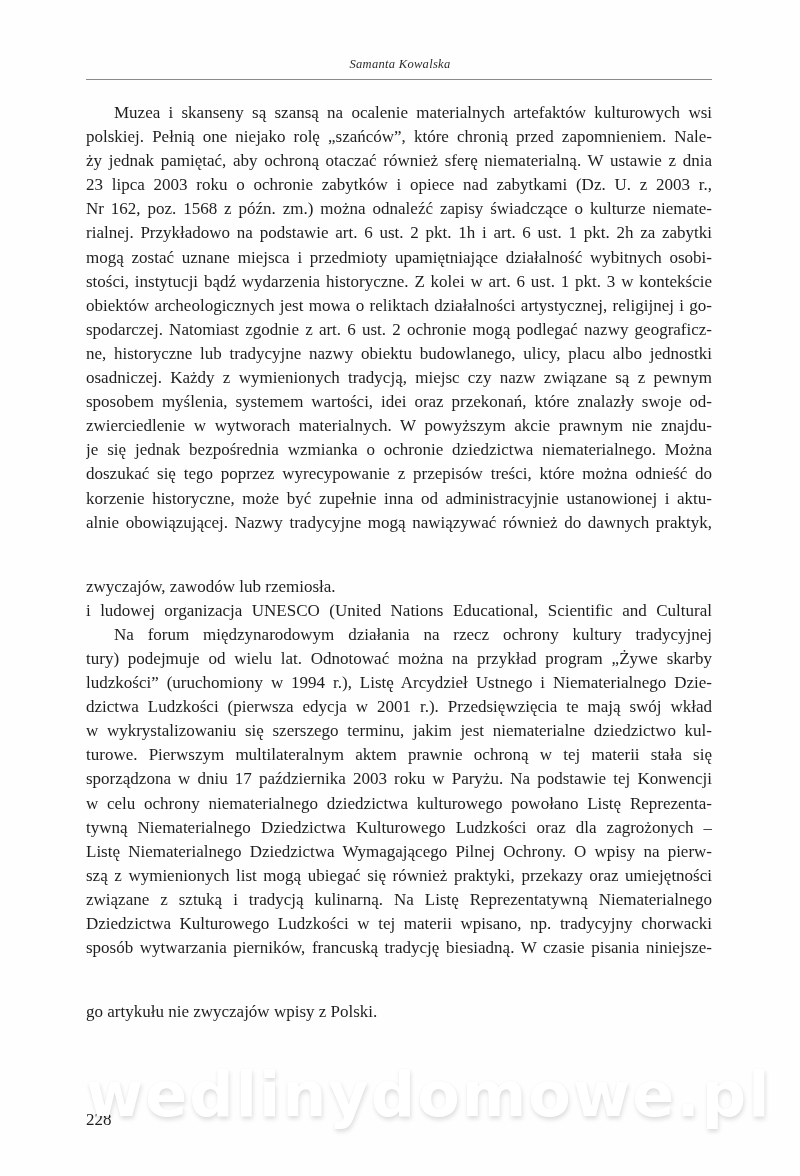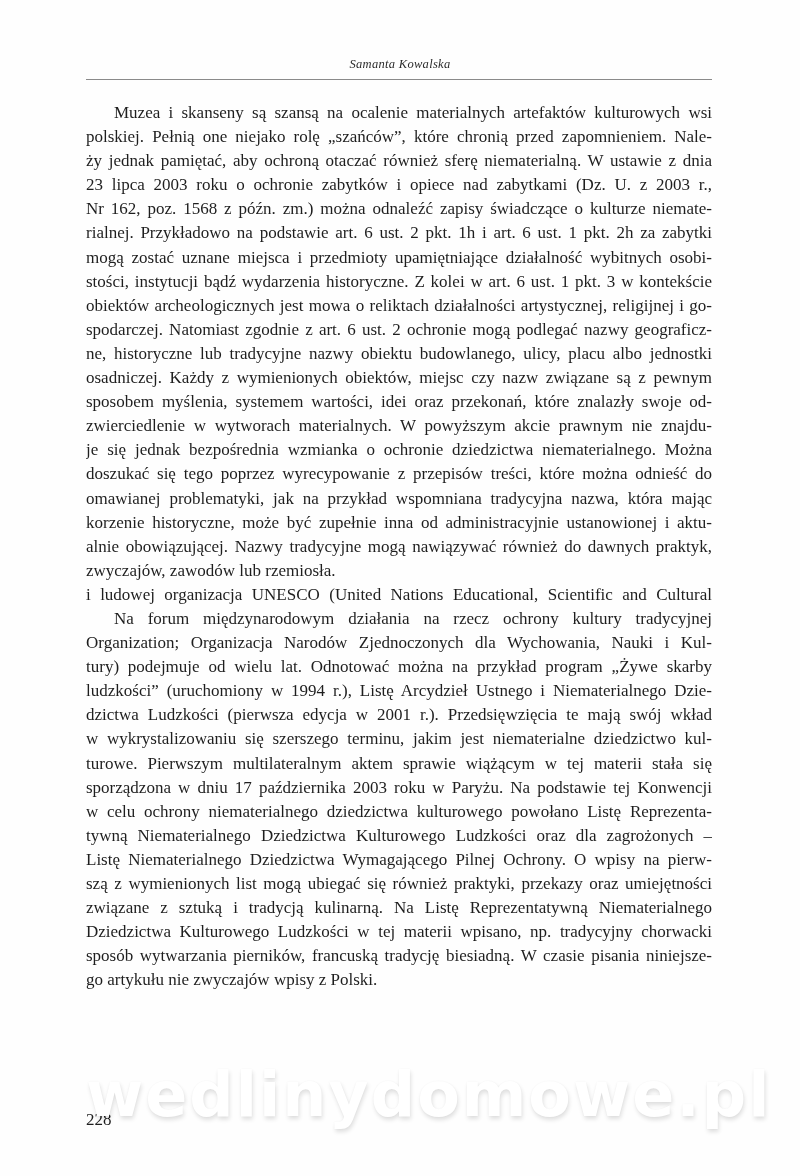--- a/index.html
+++ b/index.html
@@ -41,21 +41,21 @@
       display: block;
       height: 24.1px;
       line-height: 24.1px;
       font-size: 17px;
       white-space: nowrap;
       text-align: justify;
       text-align-last: justify;
       overflow: hidden;
     }
     .line.indent { padding-left: 28px; }
-    .line.last { text-align-last: left; }
+    .line.last { text-align-last: left; margin-top: 40px; }
     .page-number {
       position: absolute;
       top: 1110px;
       left: 86px;
       font-size: 17px;
       color: #1e1e1e;
     }
     .watermark {
       position: absolute;
       top: 1058px;
@@ -83,39 +83,37 @@
         <span class="line">polskiej. Pełnią one niejako rolę „szańców”, które chronią przed zapomnieniem. Nale-</span>
         <span class="line">ży jednak pamiętać, aby ochroną otaczać również sferę niematerialną. W ustawie z dnia</span>
         <span class="line">23 lipca 2003 roku o ochronie zabytków i opiece nad zabytkami (Dz. U. z 2003 r.,</span>
         <span class="line">Nr 162, poz. 1568 z późn. zm.) można odnaleźć zapisy świadczące o kulturze niemate-</span>
         <span class="line">rialnej. Przykładowo na podstawie art. 6 ust. 2 pkt. 1h i art. 6 ust. 1 pkt. 2h za zabytki</span>
         <span class="line">mogą zostać uznane miejsca i przedmioty upamiętniające działalność wybitnych osobi-</span>
         <span class="line">stości, instytucji bądź wydarzenia historyczne. Z kolei w art. 6 ust. 1 pkt. 3 w kontekście</span>
         <span class="line">obiektów archeologicznych jest mowa o reliktach działalności artystycznej, religijnej i go-</span>
         <span class="line">spodarczej. Natomiast zgodnie z art. 6 ust. 2 ochronie mogą podlegać nazwy geograficz-</span>
         <span class="line">ne, historyczne lub tradycyjne nazwy obiektu budowlanego, ulicy, placu albo jednostki</span>
-        <span class="line">osadniczej. Każdy z wymienionych obiektów, miejsc czy nazw związane są z pewnym</span>
+        <span class="line">osadniczej. Każdy z wymienionych tradycją, miejsc czy nazw związane są z pewnym</span>
         <span class="line">sposobem myślenia, systemem wartości, idei oraz przekonań, które znalazły swoje od-</span>
         <span class="line">zwierciedlenie w wytworach materialnych. W powyższym akcie prawnym nie znajdu-</span>
         <span class="line">je się jednak bezpośrednia wzmianka o ochronie dziedzictwa niematerialnego. Można</span>
         <span class="line">doszukać się tego poprzez wyrecypowanie z przepisów treści, które można odnieść do</span>
-        <span class="line">omawianej problematyki, jak na przykład wspomniana tradycyjna nazwa, która mając</span>
         <span class="line">korzenie historyczne, może być zupełnie inna od administracyjnie ustanowionej i aktu-</span>
         <span class="line">alnie obowiązującej. Nazwy tradycyjne mogą nawiązywać również do dawnych praktyk,</span>
         <span class="line last">zwyczajów, zawodów lub rzemiosła.</span>
       </div>
       <div>
         <span class="line">i ludowej organizacja UNESCO (United Nations Educational, Scientific and Cultural</span>
         <span class="line indent">Na forum międzynarodowym działania na rzecz ochrony kultury tradycyjnej</span>
-        <span class="line">Organization; Organizacja Narodów Zjednoczonych dla Wychowania, Nauki i Kul-</span>
         <span class="line">tury) podejmuje od wielu lat. Odnotować można na przykład program „Żywe skarby</span>
         <span class="line">ludzkości” (uruchomiony w 1994 r.), Listę Arcydzieł Ustnego i Niematerialnego Dzie-</span>
         <span class="line">dzictwa Ludzkości (pierwsza edycja w 2001 r.). Przedsięwzięcia te mają swój wkład</span>
         <span class="line">w wykrystalizowaniu się szerszego terminu, jakim jest niematerialne dziedzictwo kul-</span>
-        <span class="line">turowe. Pierwszym multilateralnym aktem sprawie wiążącym w tej materii stała się</span>
+        <span class="line">turowe. Pierwszym multilateralnym aktem prawnie ochroną w tej materii stała się</span>
         <span class="line">sporządzona w dniu 17 października 2003 roku w Paryżu. Na podstawie tej Konwencji</span>
         <span class="line">w celu ochrony niematerialnego dziedzictwa kulturowego powołano Listę Reprezenta-</span>
         <span class="line">tywną Niematerialnego Dziedzictwa Kulturowego Ludzkości oraz dla zagrożonych –</span>
         <span class="line">Listę Niematerialnego Dziedzictwa Wymagającego Pilnej Ochrony. O wpisy na pierw-</span>
         <span class="line">szą z wymienionych list mogą ubiegać się również praktyki, przekazy oraz umiejętności</span>
         <span class="line">związane z sztuką i tradycją kulinarną. Na Listę Reprezentatywną Niematerialnego</span>
         <span class="line">Dziedzictwa Kulturowego Ludzkości w tej materii wpisano, np. tradycyjny chorwacki</span>
         <span class="line">sposób wytwarzania pierników, francuską tradycję biesiadną. W czasie pisania niniejsze-</span>
         <span class="line last">go artykułu nie zwyczajów wpisy z Polski.</span>
       </div>

